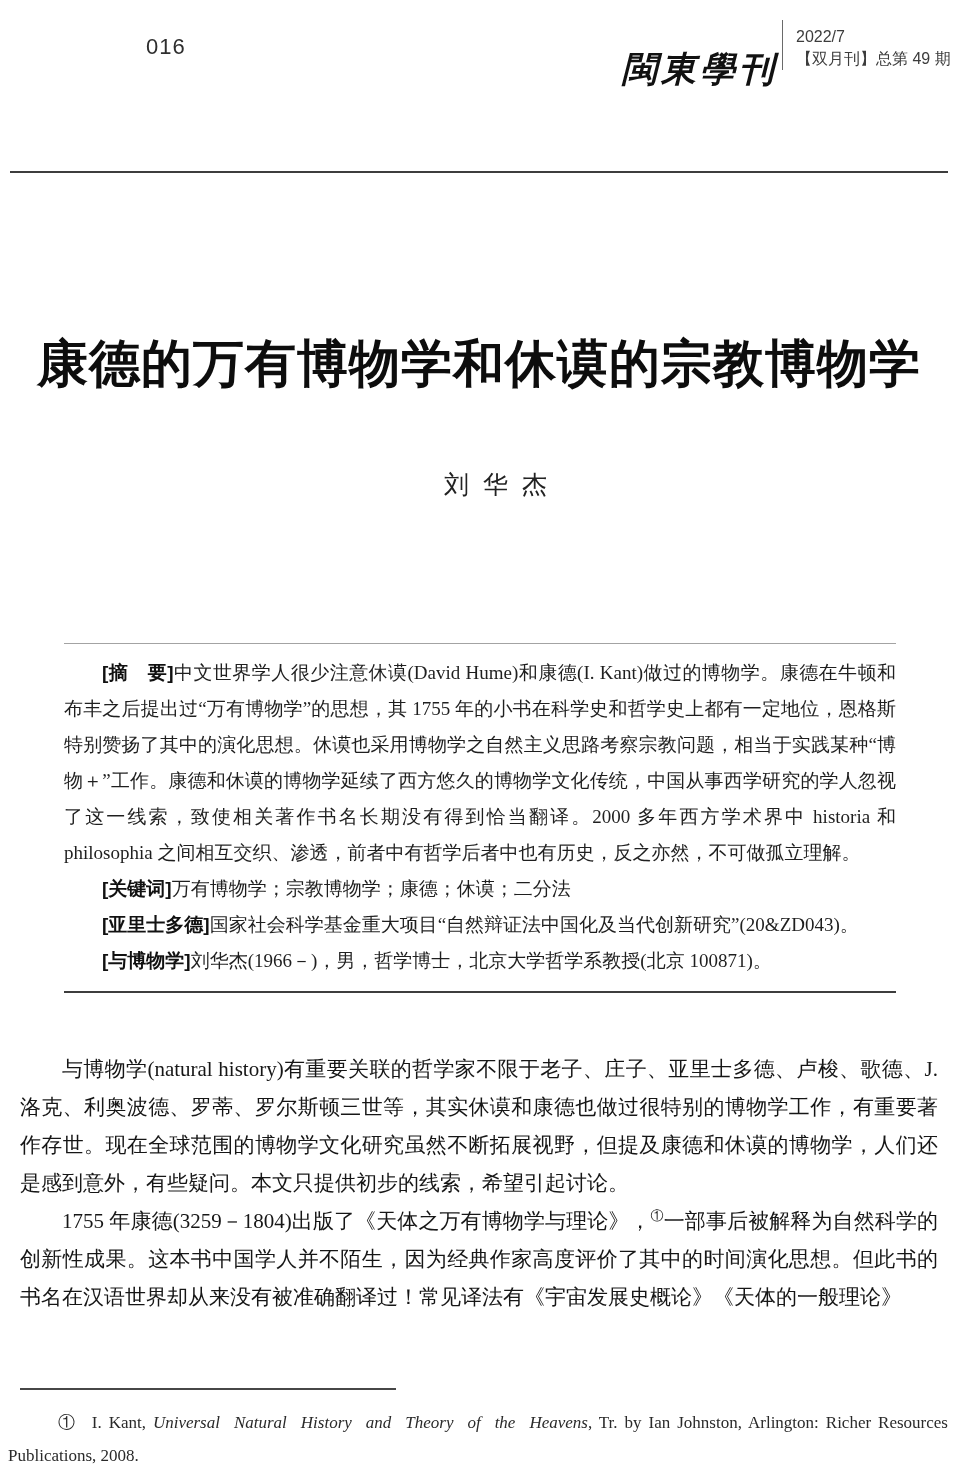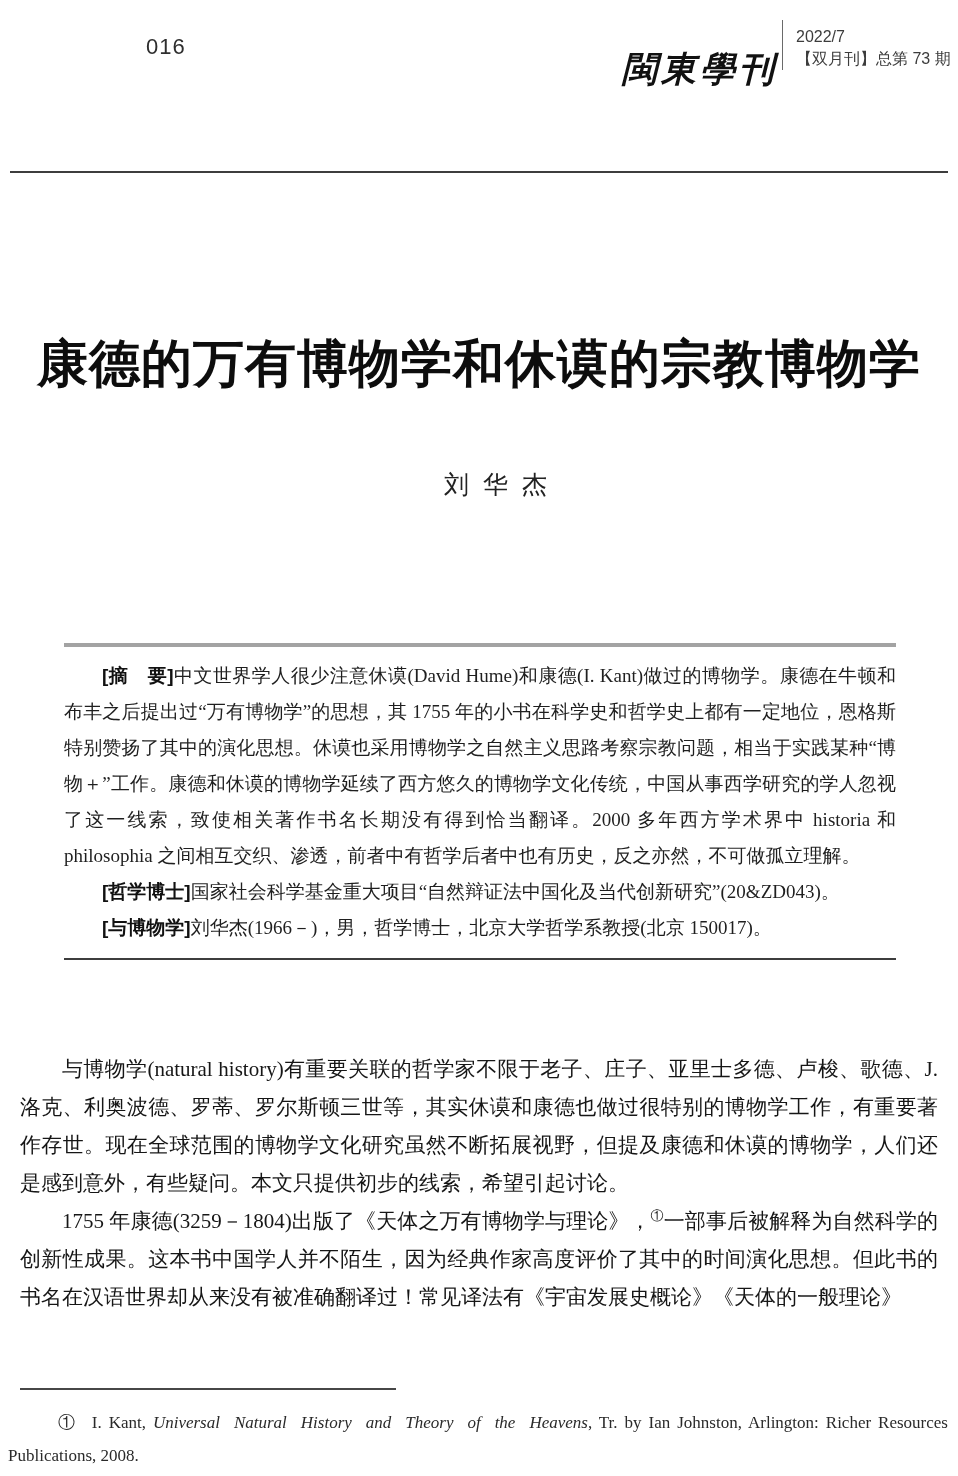--- a/index.html
+++ b/index.html
@@ -82,21 +82,21 @@
     text-indent: 14px; 
     color: #222;
     padding-left: 33px;
   }
 
   
   .abstract-block {
     position: absolute;
     left: 64px; top: 643px;
     width: 832px;
-    border-top: 4px solid #a3a3a3;
+    border-top: 1px solid #a3a3a3;
     border-bottom: 2px solid #3d3d3d;
     padding: 11px 0 12px 0;
     font-size: 19px;
     line-height: 36px;
     text-align: justify;
     color: #1f1f1f;
   }
   .abstract-block p { text-indent: 2em; }
   .meta-label {
     font-family: "Liberation Sans", "DejaVu Sans", sans-serif;
@@ -151,36 +151,37 @@
 <div class="page">
 
   <div class="page-number">016</div>
 
   <div class="journal-name">閩東學刊</div>
 
   <div class="header-divider"></div>
 
   <div class="issue-info">
     <div>2022/7</div>
-    <div>【双月刊】总第 73 期</div>
+    <div>【双月刊】总第 49 期</div>
   </div>
 
   <div class="header-rule"></div>
 
   <h1 class="article-title">康德的万有博物学和休谟的宗教博物学</h1>
 
   <div class="article-author">刘华杰</div>
 
   <div class="abstract-block">
     <p><span class="meta-label">[摘　要]</span><span>中文世界学人很少注意休谟(David Hume)和康德(I. Kant)做过的博物学。康德在牛顿和布丰之后提出过“万有博物学”的思想，其 1755 年的小书在科学史和哲学史上都有一定地位，恩格斯特别赞扬了其中的演化思想。休谟也采用博物学之自然主义思路考察宗教问题，相当于实践某种“博物＋”工作。康德和休谟的博物学延续了西方悠久的博物学文化传统，中国从事西学研究的学人忽视了这一线索，致使相关著作书名长期没有得到恰当翻译。2000 多年西方学术界中 historia 和 philosophia 之间相互交织、渗透，前者中有哲学后者中也有历史，反之亦然，不可做孤立理解。</span></p>
 
+    <p><span class="meta-label">[关键词]</span><span>万有博物学；宗教博物学；康德；休谟；二分法</span></p>
 
-    <p><span class="meta-label">[哲学博士]</span><span>国家社会科学基金重大项目“自然辩证法中国化及当代创新研究”(20&amp;ZD043)。</span></p>
+    <p><span class="meta-label">[亚里士多德]</span><span>国家社会科学基金重大项目“自然辩证法中国化及当代创新研究”(20&amp;ZD043)。</span></p>
 
-    <p><span class="meta-label">[与博物学]</span><span>刘华杰(1966－)，男，哲学博士，北京大学哲学系教授(北京 150017)。</span></p>
+    <p><span class="meta-label">[与博物学]</span><span>刘华杰(1966－)，男，哲学博士，北京大学哲学系教授(北京 100871)。</span></p>
   </div>
 
   <div class="body-text">
     <p>与博物学(natural history)有重要关联的哲学家不限于老子、庄子、亚里士多德、卢梭、歌德、J.洛克、利奥波德、罗蒂、罗尔斯顿三世等，其实休谟和康德也做过很特别的博物学工作，有重要著作存世。现在全球范围的博物学文化研究虽然不断拓展视野，但提及康德和休谟的博物学，人们还是感到意外，有些疑问。本文只提供初步的线索，希望引起讨论。</p>
 
     <p><span>1755 年康德(3259－1804)出版了《天体之万有博物学与理论》，</span><sup class="fn-ref">①</sup><span>一部事后被解释为自然科学的创新性成果。这本书中国学人并不陌生，因为经典作家高度评价了其中的时间演化思想。但此书的书名在汉语世界却从来没有被准确翻译过！常见译法有《宇宙发展史概论》《天体的一般理论》</span></p>
   </div>
 
   <div class="footnote-rule"></div>
 

